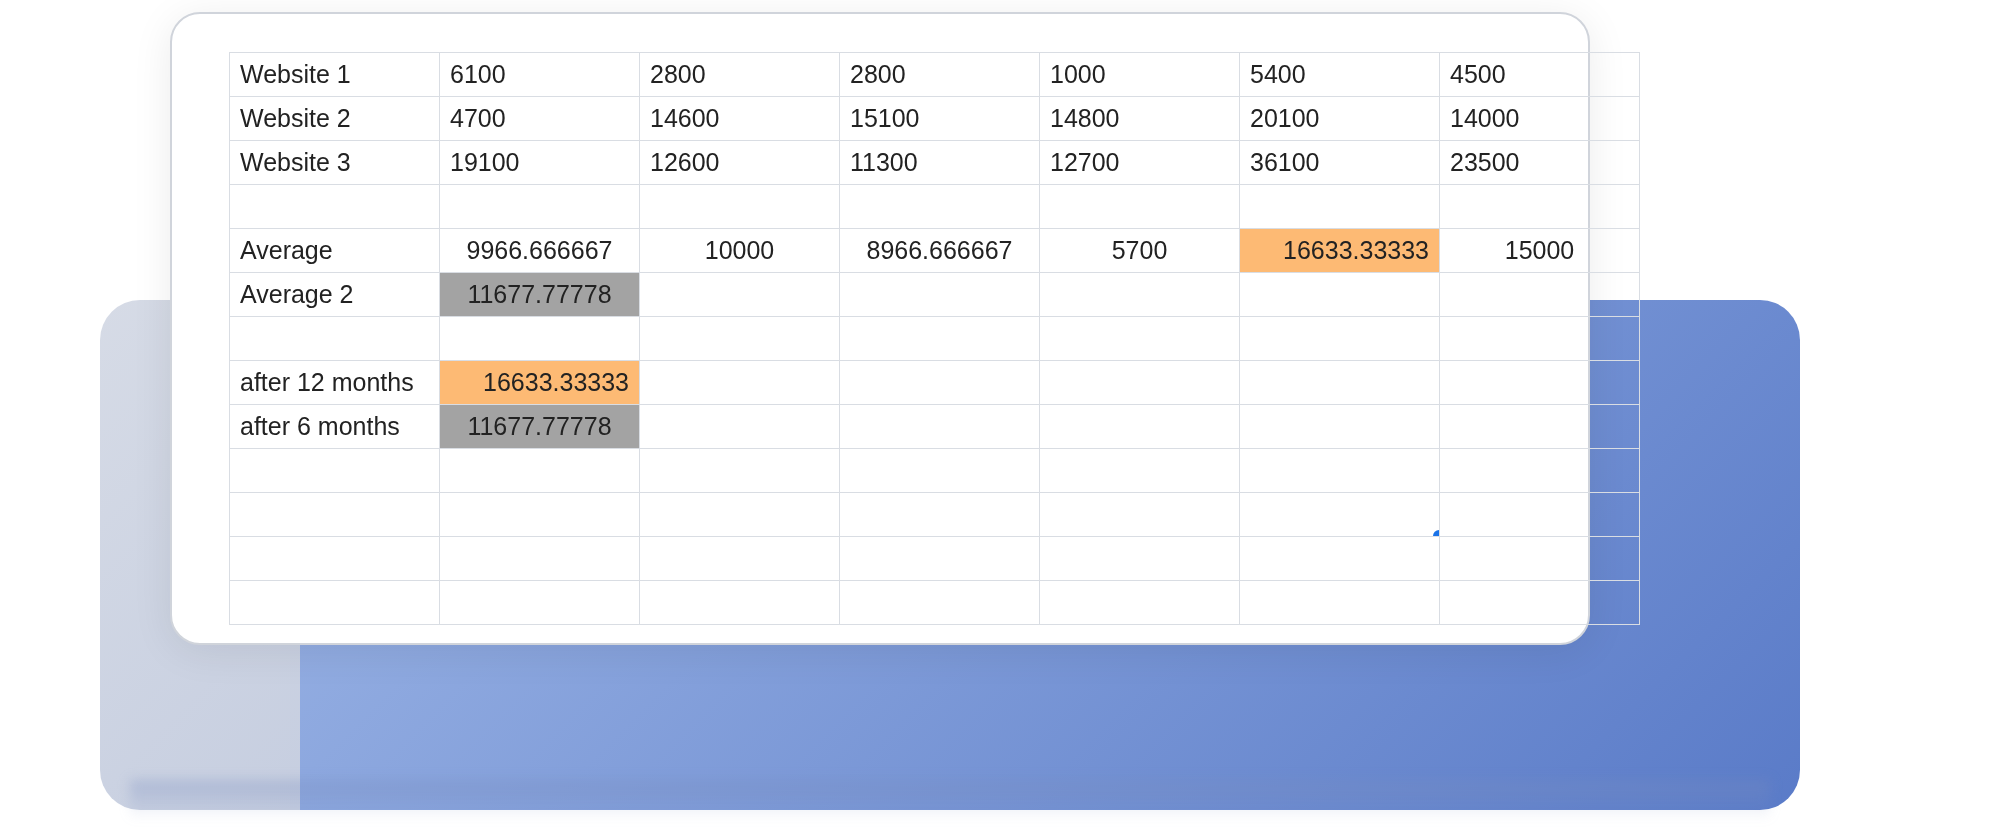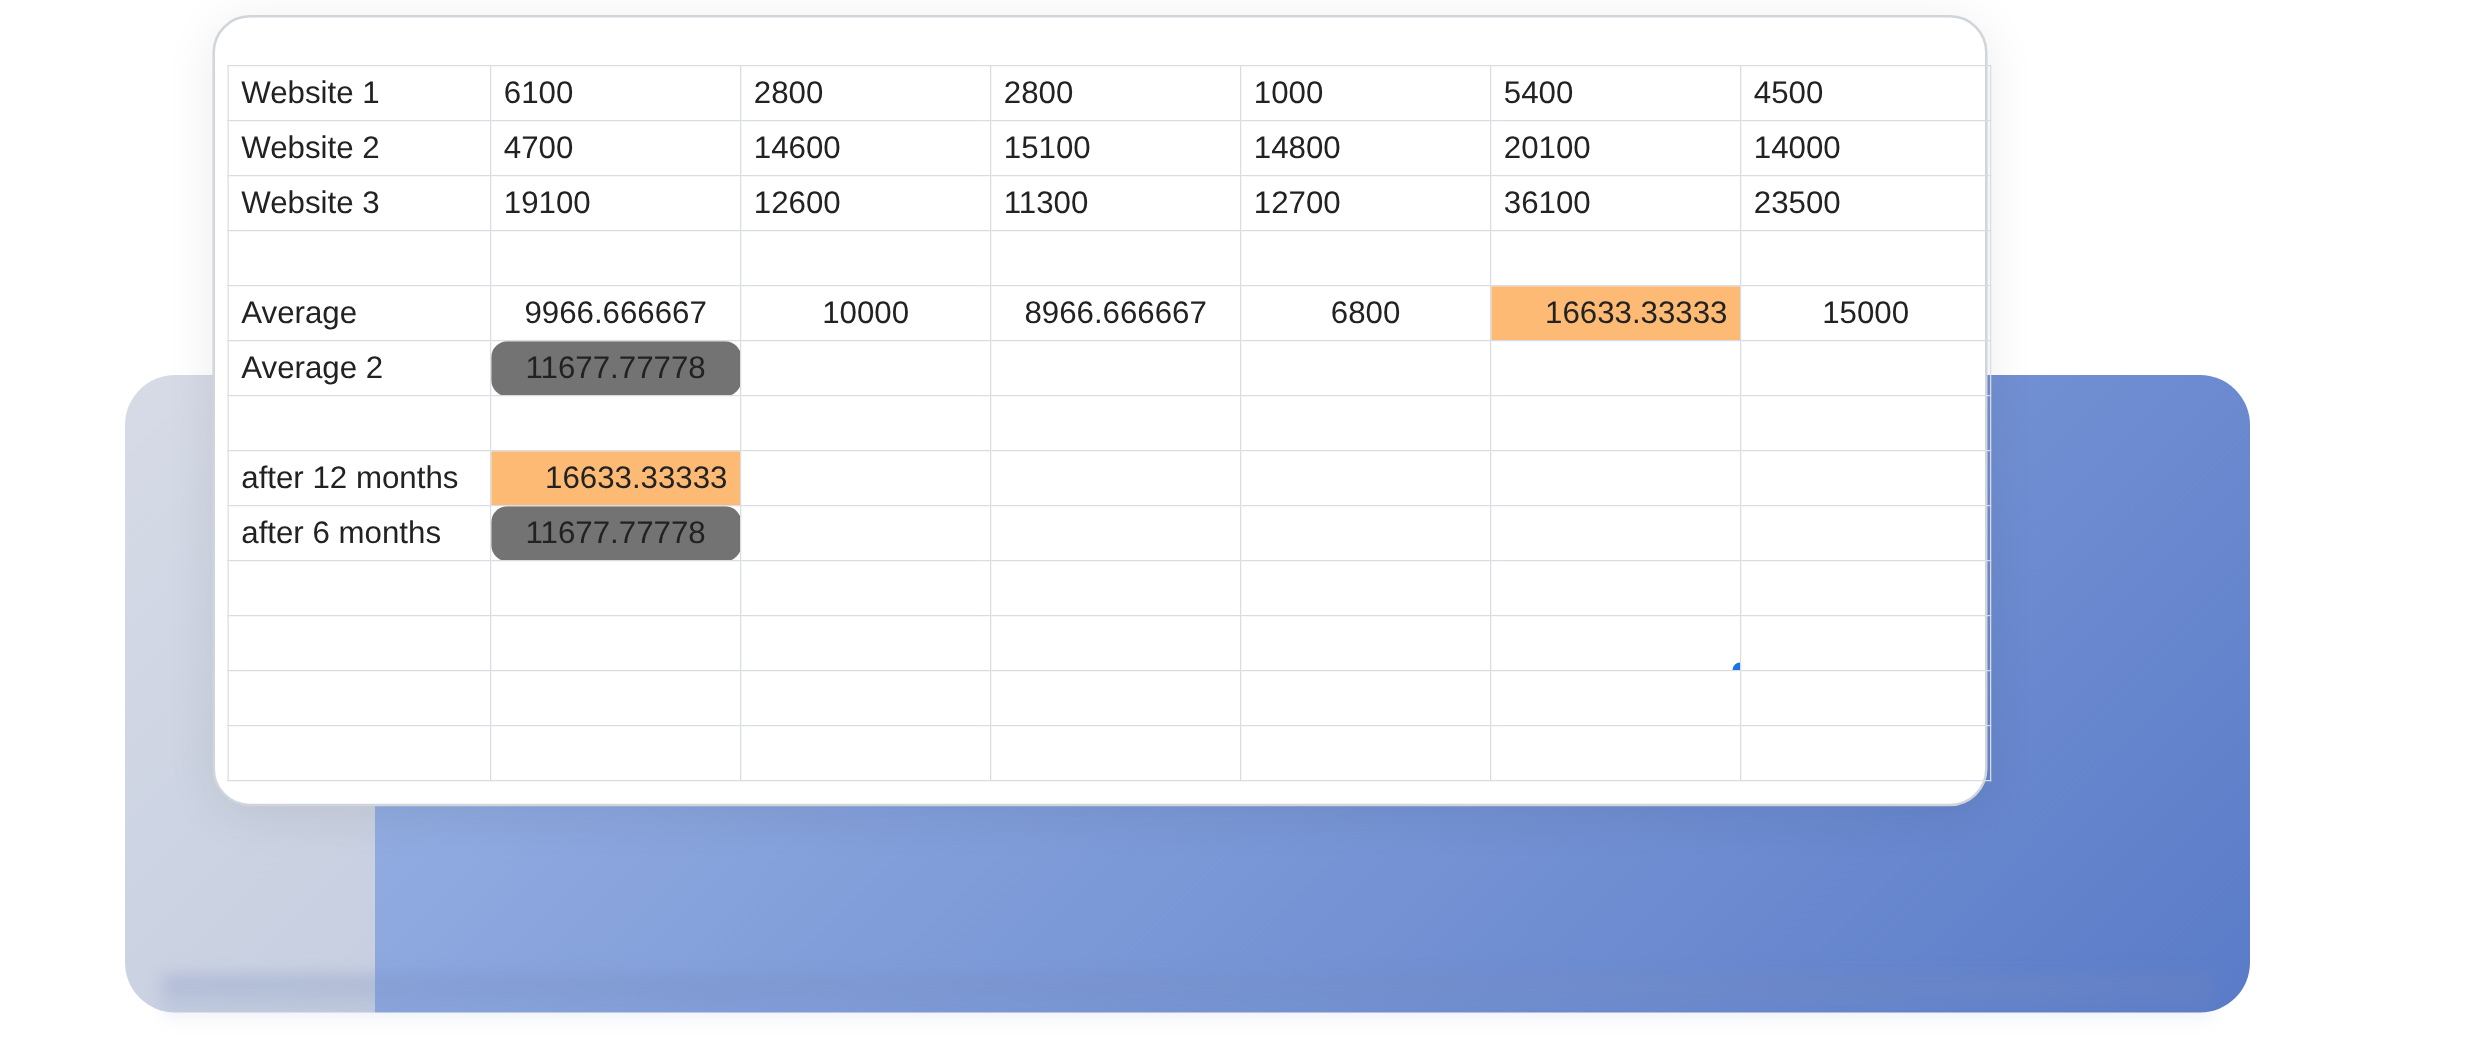--- a/index.html
+++ b/index.html
@@ -51,38 +51,39 @@
     border: 2px solid #d0d4db;
     border-radius: 30px;
     padding: 38px 10px 18px 10px;
     box-shadow: 0 6px 40px rgba(0,0,0,0.08);
   }
 
   table.sheet {
     border-collapse: collapse;
     width: 100%;
     table-layout: fixed;
+    margin-left: 47px;
   }
   table.sheet td {
     border: 1px solid #d9dde3;
     height: 44px;
     padding: 0 10px;
     font-size: 25px;
     color: #222;
     vertical-align: middle;
     white-space: nowrap;
     overflow: hidden;
   }
   col.label { width: 210px; }
   col.num   { width: 200px; }
   td.label { text-align: left; }
   td.num   { }
   td.numc  { text-align: center; }
 
-  td.hl-green  { background: #737373; color:#000; text-align: center; border-radius: 13px; }
+  td.hl-green  { background: #a3a3a3; color:#000; text-align: center; }
   td.hl-blue   { background: #fdba74; color:#000; text-align: right; }
 
   
   td.active {
     position: relative;
     border: 2.5px solid #1a73e8;
   }
   td.active::after {
     content: "";
     position: absolute;
@@ -152,21 +153,21 @@
           <td></td>
           <td></td>
           <td></td>
     </tr>
 
     <tr>
       <td class="label">Average</td>
       <td class="numc">9966.666667</td>
       <td class="numc">10000</td>
       <td class="numc">8966.666667</td>
-      <td class="numc">6800</td>
+      <td class="numc">5700</td>
       <td class="numc hl-blue">16633.33333</td>
       <td class="numc">15000</td>
     </tr>
 
     <tr>
       <td class="label">Average 2</td>
       <td class="numc hl-green">11677.77778</td>
       <td></td>
           <td></td>
           <td></td>

